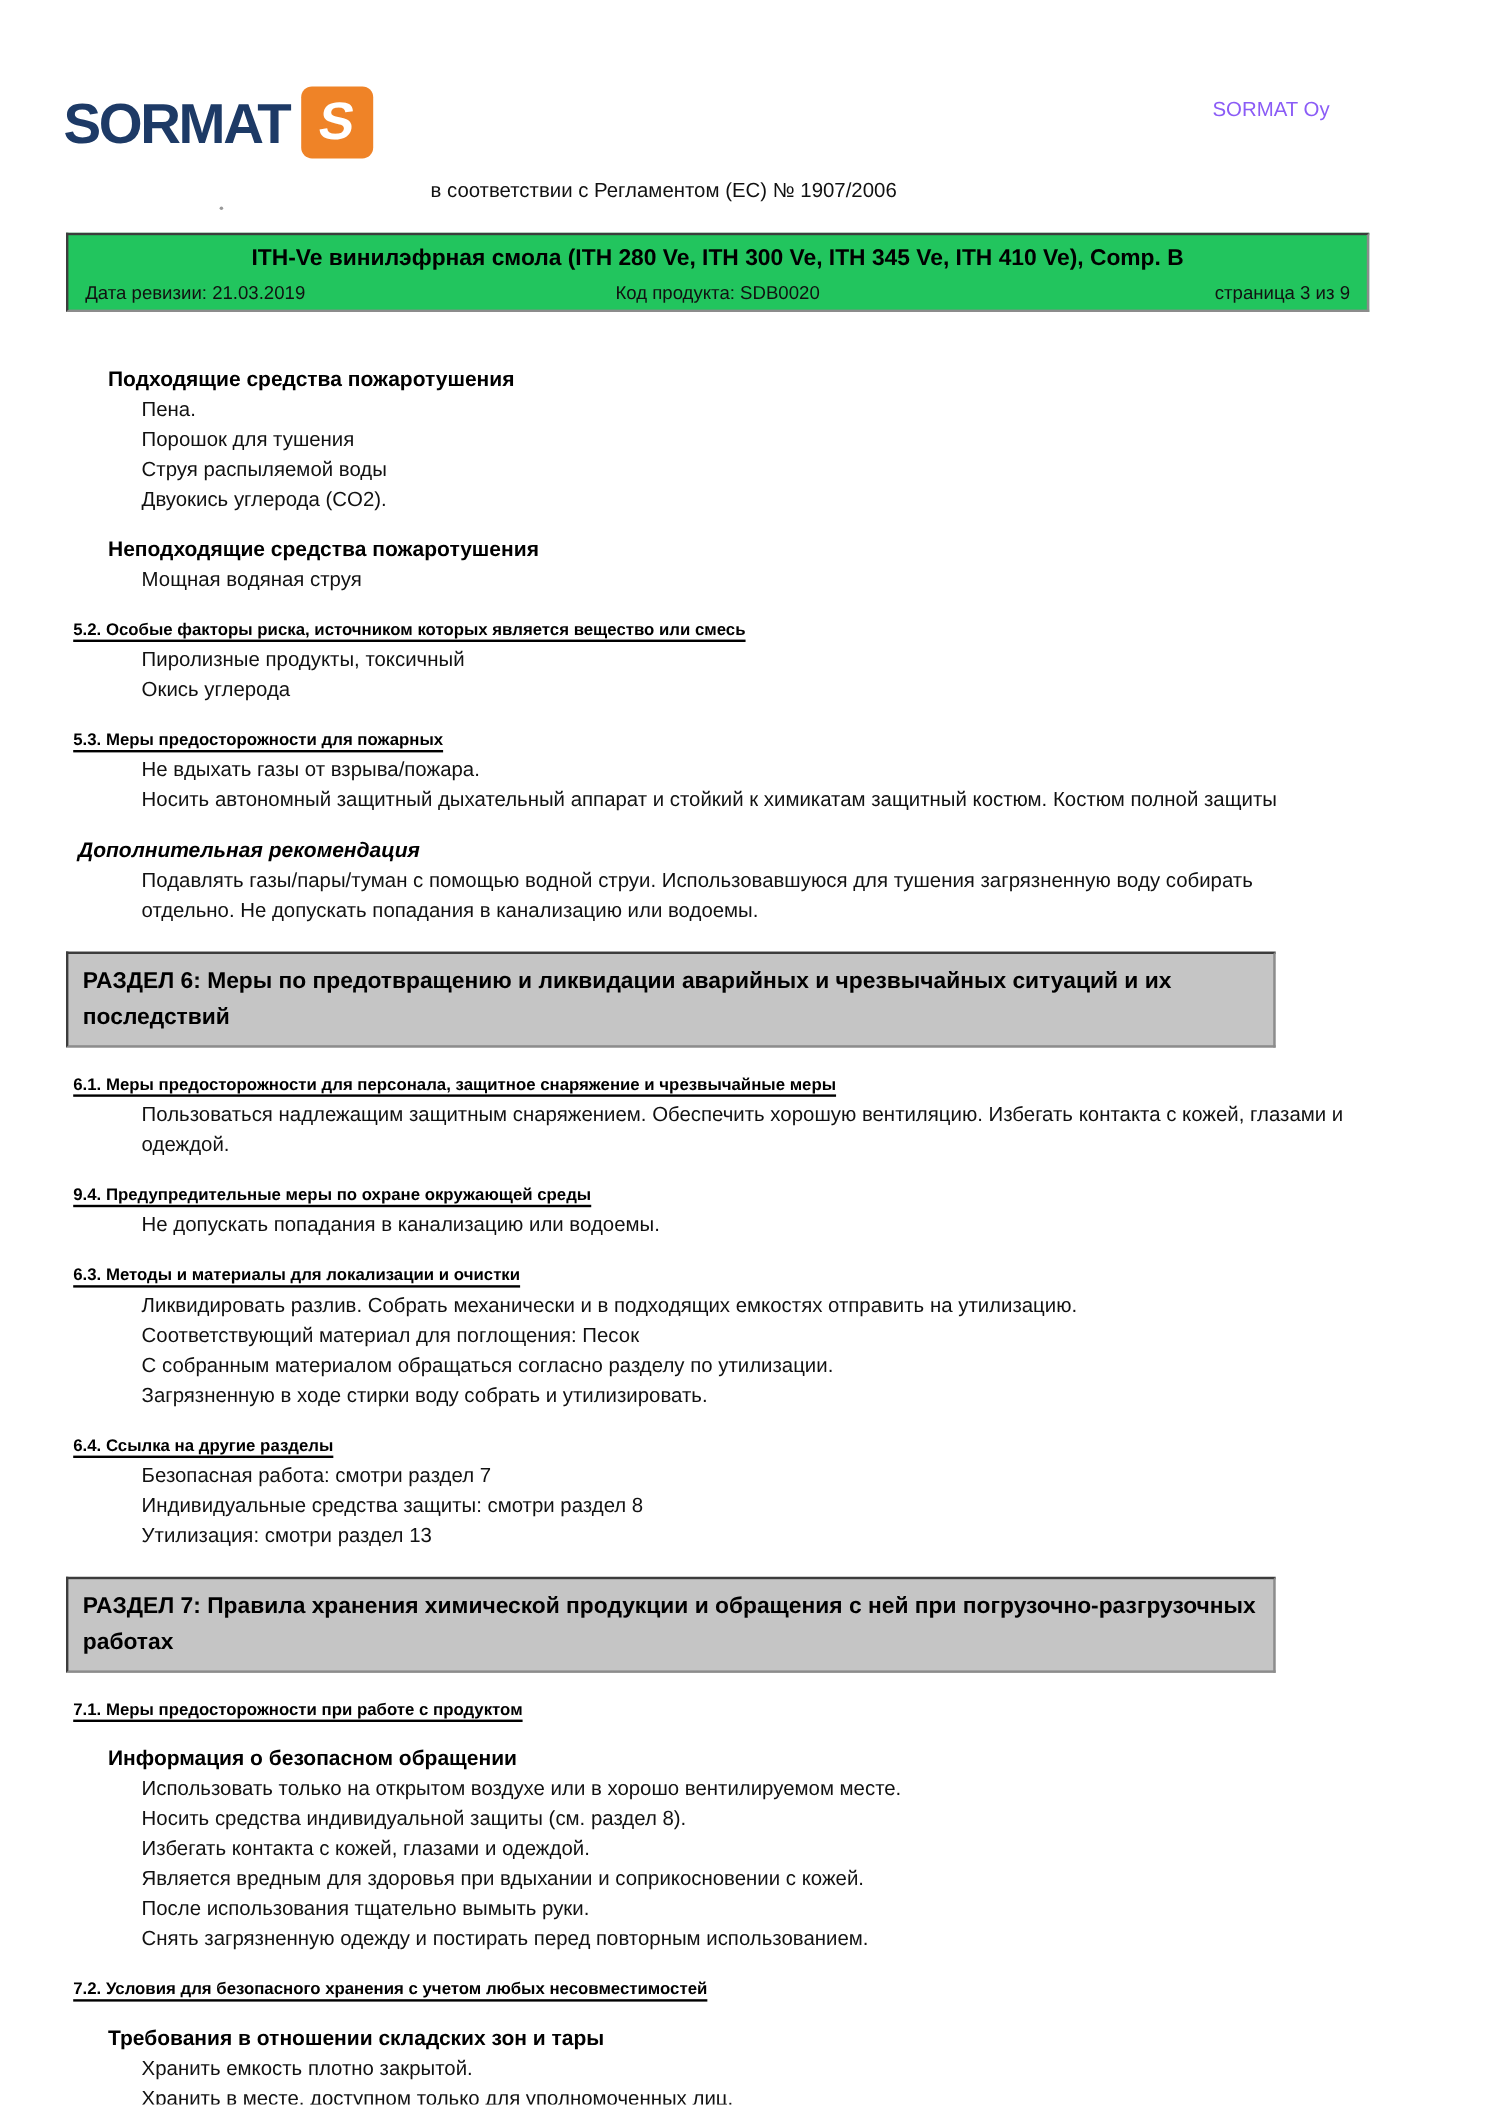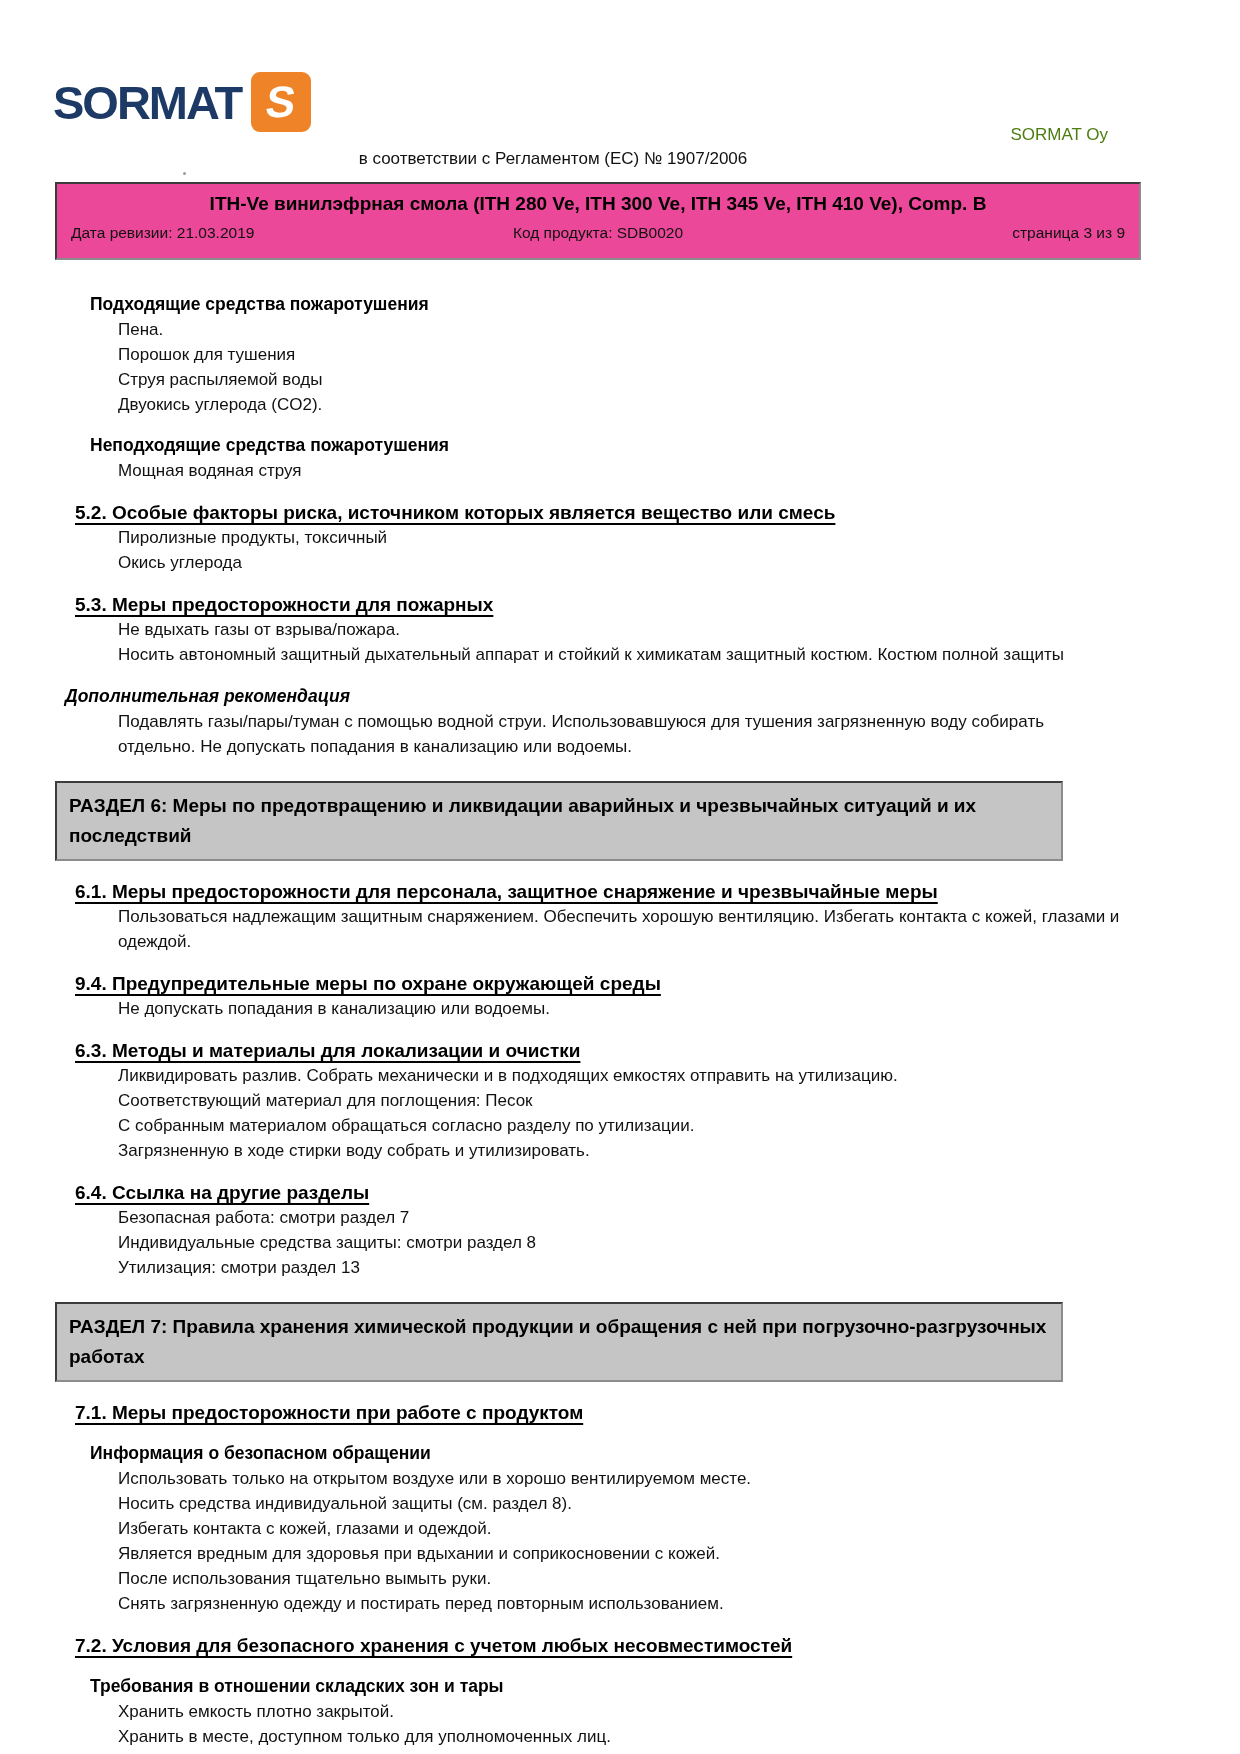--- a/index.html
+++ b/index.html
@@ -21,44 +21,44 @@
   }
   .logo-badge{
     width:60px;height:60px;background:#ef8327;border-radius:9px;
     display:flex;align-items:center;justify-content:center;
   }
   .logo-s{
     color:#ffffff;font-size:44px;font-weight:bold;line-height:1;
     transform:skewX(-8deg);
   }
   .stray-mark{position:absolute;left:183px;top:172px;width:3px;height:3px;background:#9a9a9a;border-radius:50%;}
-  .company-name{position:absolute;right:88px;top:82px;font-size:17px;color:#4d7c0f;margin-top:43px;}
+  .company-name{position:absolute;right:88px;top:82px;font-size:17px;color:#8b5cf6;}
   .doc-title{position:absolute;left:0;right:90px;top:98px;text-align:center;font-size:23px;font-weight:bold;color:#000;}
   .doc-subtitle{position:absolute;left:0;right:90px;top:149px;text-align:center;font-size:17px;color:#111;}
   
   .product-box{
-    margin:4px 55px;
-    background:#ec4899;
+    margin:16px 55px;
+    background:#22c55e;
     border:2px solid;
     border-color:#3c3c3c #8c8c8c #8c8c8c #3c3c3c;
-    padding:9px 14px 16px 14px;
+    padding:9px 14px 4px 14px;
   }
   .product-title{text-align:center;font-size:19px;font-weight:bold;color:#000;margin-bottom:9px;}
   .product-meta{display:grid;grid-template-columns:1fr auto 1fr;font-size:15.5px;color:#111;align-items:baseline;}
   .product-meta .pm-left{text-align:left;}
   .product-meta .pm-center{text-align:center;}
   .product-meta .pm-right{text-align:right;}
   
   .content{margin:0 55px;padding-top:12px;font-size:17px;}
   .blk{line-height:25px;}
   .line{margin-left:63px;max-width:1005px;color:#111;}
   .subhead{margin-left:35px;margin-top:16px;font-weight:bold;font-size:17.5px;color:#000;}
   .subhead0{margin-left:10px;margin-top:17px;font-weight:bold;font-size:17.5px;color:#000;font-style:italic;}
   .numhead{
-    margin-left:20px;margin-top:17px;font-weight:bold;font-size:19px;color:#000;
+    margin-left:6px;margin-top:17px;font-weight:bold;font-size:14px;color:#000;
     text-decoration:underline;text-decoration-thickness:2px;text-underline-offset:4px;
   }
   .sectionbar{
     margin-top:22px;margin-bottom:18px;
     background:#c5c5c5;
     border:2px solid;
     border-color:#3c3c3c #8c8c8c #8c8c8c #3c3c3c;
     padding:8px 12px;
     font-weight:bold;font-size:19px;color:#000;
     line-height:30px;

